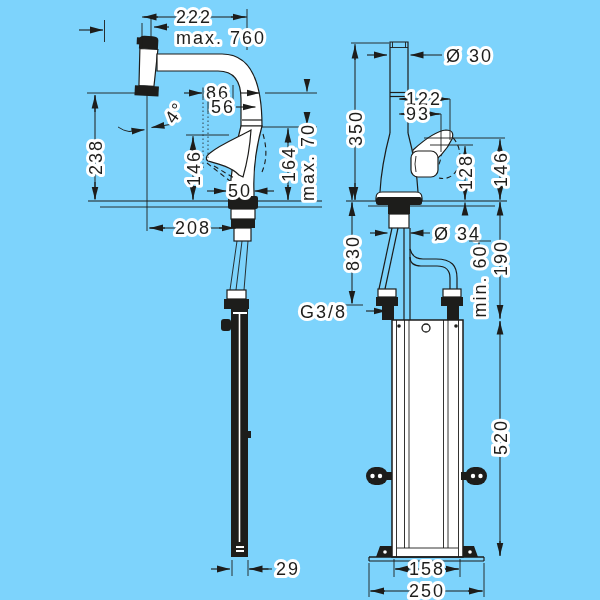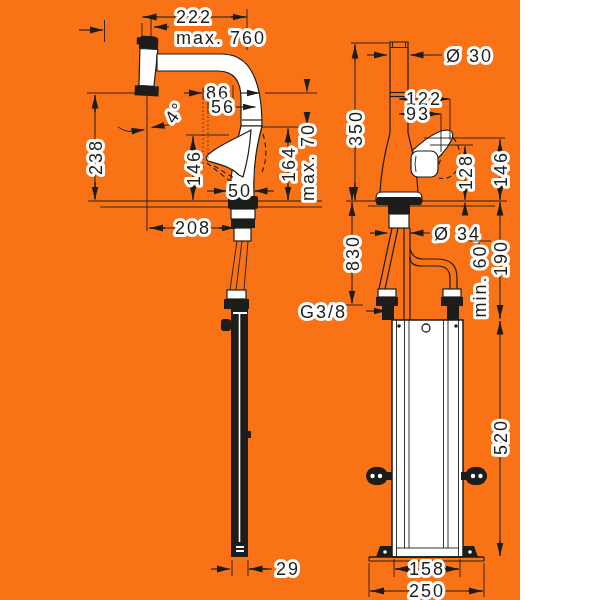--- a/index.html
+++ b/index.html
@@ -1,16 +1,16 @@
 <!DOCTYPE html>
 <html><head>
 <meta charset="utf-8">
 <style>
   html,body{margin:0;padding:0;background:#fff;}
-  .stage{width:520px;height:600px;background:#f97316;position:relative;overflow:hidden;}
+  .stage{width:600px;height:600px;background:#7dd3fc;position:relative;overflow:hidden;}
   svg{display:block;}
   
   .s  {stroke:#1d1d1b;stroke-width:1.2;fill:none;}
   .s08{stroke:#1d1d1b;stroke-width:0.9;fill:none;}
   .s15{stroke:#1d1d1b;stroke-width:1.6;fill:none;}
   .f  {fill:#1d1d1b;stroke:none;}
   .w  {fill:#ffffff;stroke:#1d1d1b;stroke-width:1.2;}
   .ext{stroke:#1d1d1b;stroke-width:1.0;fill:none;}
   .dim{stroke:#1d1d1b;stroke-width:1.1;fill:none;marker-end:url(#ah);}
   .dot{stroke:#1d1d1b;stroke-width:0.8;fill:none;stroke-dasharray:1.5 2.5;}

